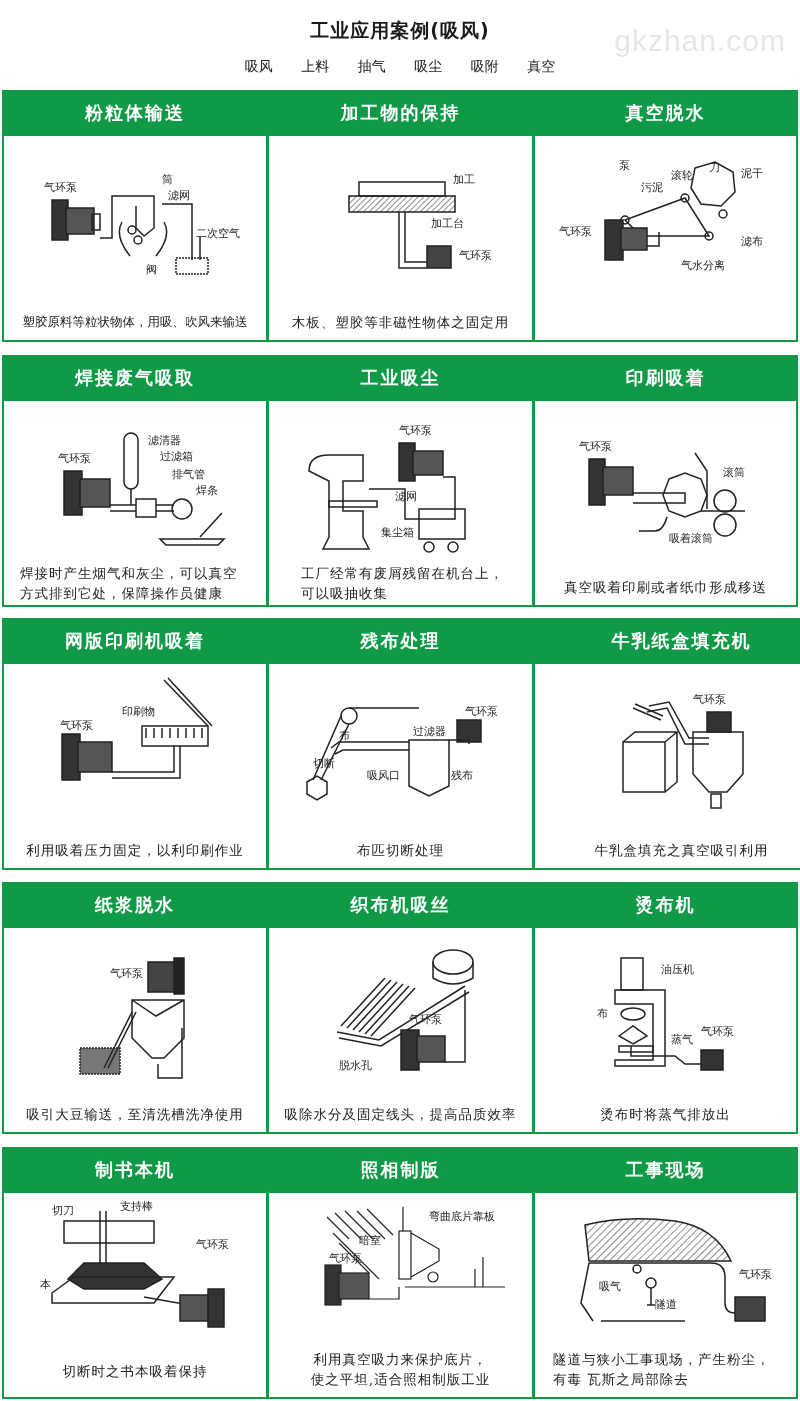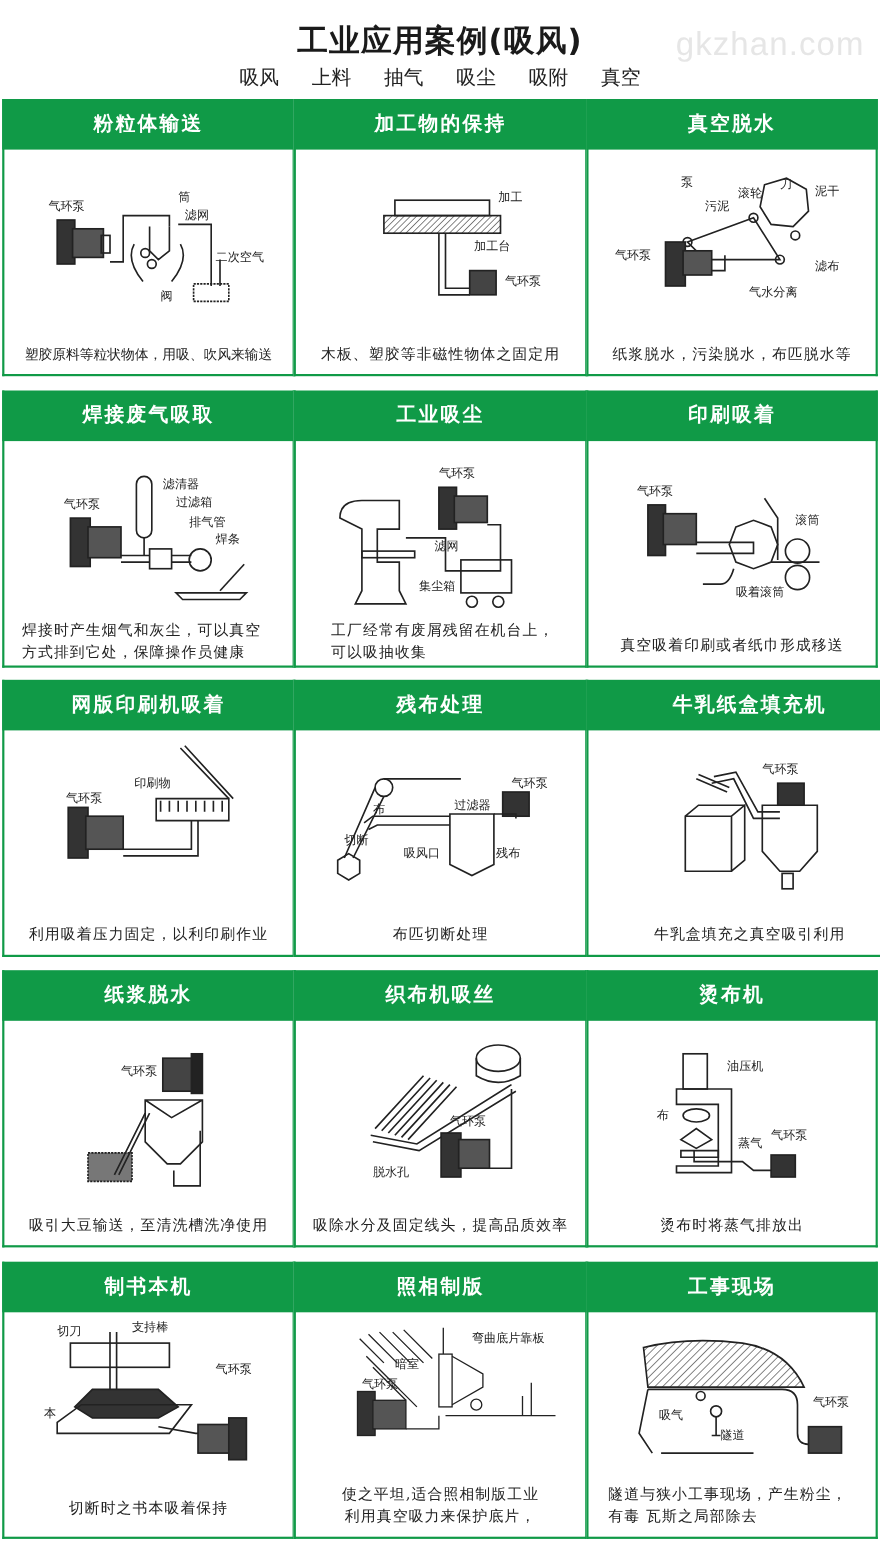--- a/index.html
+++ b/index.html
@@ -1,18 +1,18 @@
 <!DOCTYPE html>
 <html><head>
 <meta charset="utf-8">
 <style>
   html,body{margin:0;padding:0;background:#fff;}
   body{width:800px;height:1401px;position:relative;overflow:hidden;font-family:"DejaVu Sans","Liberation Sans",sans-serif;color:#222;}
-  .title{position:absolute;left:0;top:18px;width:800px;text-align:center;font-size:28px;font-weight:bold;color:#1a1a1a;letter-spacing:1px;}
-  .subtitle{position:absolute;left:0;top:58px;width:800px;text-align:center;font-family:"DejaVu Serif","Liberation Serif",serif;font-size:18px;color:#222;}
+  .title{position:absolute;left:0;top:18px;width:800px;text-align:center;font-size:19px;font-weight:bold;color:#1a1a1a;letter-spacing:1px;}
+  .subtitle{position:absolute;left:0;top:58px;width:800px;text-align:center;font-family:"DejaVu Serif","Liberation Serif",serif;font-size:14px;color:#222;}
   .subtitle span{display:inline-block;margin:0 12px;}
   .watermark-site{position:absolute;right:14px;top:24px;font-size:30px;color:#e6e6e6;font-family:"Liberation Sans",sans-serif;letter-spacing:1px;}
   .row{position:absolute;left:2px;width:796px;}
   .cell{position:absolute;top:0;box-sizing:border-box;border:2px solid #109a47;border-top:none;background:#fff;}
   .cell .hdr{height:46px;background:#109a47;color:#fff;text-align:center;line-height:46px;font-size:18px;font-weight:bold;letter-spacing:2px;margin:0 -2px;}
   .cell .body{position:relative;}
   .cell .art{position:absolute;left:0;top:0;width:100%;}
   .cell .cap{position:absolute;left:0;right:0;text-align:center;font-family:"DejaVu Serif","Liberation Serif",serif;font-size:13.5px;color:#222;line-height:20px;letter-spacing:1px;}
   .cell .cap.left{text-align:left;padding-left:16px;}
   .lbl{position:absolute;font-family:"DejaVu Serif","Liberation Serif",serif;font-size:11px;color:#222;white-space:nowrap;}
@@ -100,21 +100,20 @@
         </g>
       </svg>
       <span class="lbl" style="left:84px;top:22px;">泵</span>
       <span class="lbl" style="left:106px;top:44px;">污泥</span>
       <span class="lbl" style="left:136px;top:32px;">滚轮</span>
       <span class="lbl" style="left:174px;top:24px;">刀</span>
       <span class="lbl" style="left:206px;top:30px;">泥干</span>
       <span class="lbl" style="left:24px;top:88px;">气环泵</span>
       <span class="lbl" style="left:206px;top:98px;">滤布</span>
       <span class="lbl" style="left:146px;top:122px;">气水分离</span>
-      <div class="cap" style="top:176px;">纸浆脱水，污染脱水，布匹脱水等</div>
     </div>
   </div>
 </div>
 
 <div class="row" style="top:355px;height:252px;">
   <div class="cell" style="left:0;width:266px;height:252px;">
     <div class="hdr">焊接废气吸取</div>
     <div class="body" style="height:206px;">
       <svg class="art" width="262" height="160" viewBox="0 0 262 160">
         <g stroke="#222" fill="none" stroke-width="1.5">
@@ -344,22 +343,22 @@
             <path d="M206 76 V94 M214 64 V94"></path>
           <rect x="56" y="72" width="16" height="40" fill="#333"></rect>
             <rect x="70" y="80" width="30" height="26" fill="#555"></rect>
           <path d="M100 106 H130 V94"></path>
         </g>
       </svg>
       <span class="lbl" style="left:160px;top:16px;">弯曲底片靠板</span>
       <span class="lbl" style="left:90px;top:40px;">暗室</span>
       <span class="lbl" style="left:60px;top:58px;">气环泵</span>
       <div class="cap" style="top:156px;">
+        <div>利用真空吸力来保护底片，</div>
         <div>使之平坦,适合照相制版工业</div>
-        <div>利用真空吸力来保护底片，</div>
       </div>
     </div>
   </div>
   <div class="cell" style="left:531px;width:265px;height:252px;">
     <div class="hdr">工事现场</div>
     <div class="body" style="height:206px;">
       <svg class="art" width="261" height="160" viewBox="0 0 261 160">
         <defs>
             <pattern id="rock" width="5" height="5" patternUnits="userSpaceOnUse" patternTransform="rotate(45)">
               <line x1="0" y1="0" x2="0" y2="5" stroke="#222" stroke-width="1"></line>

